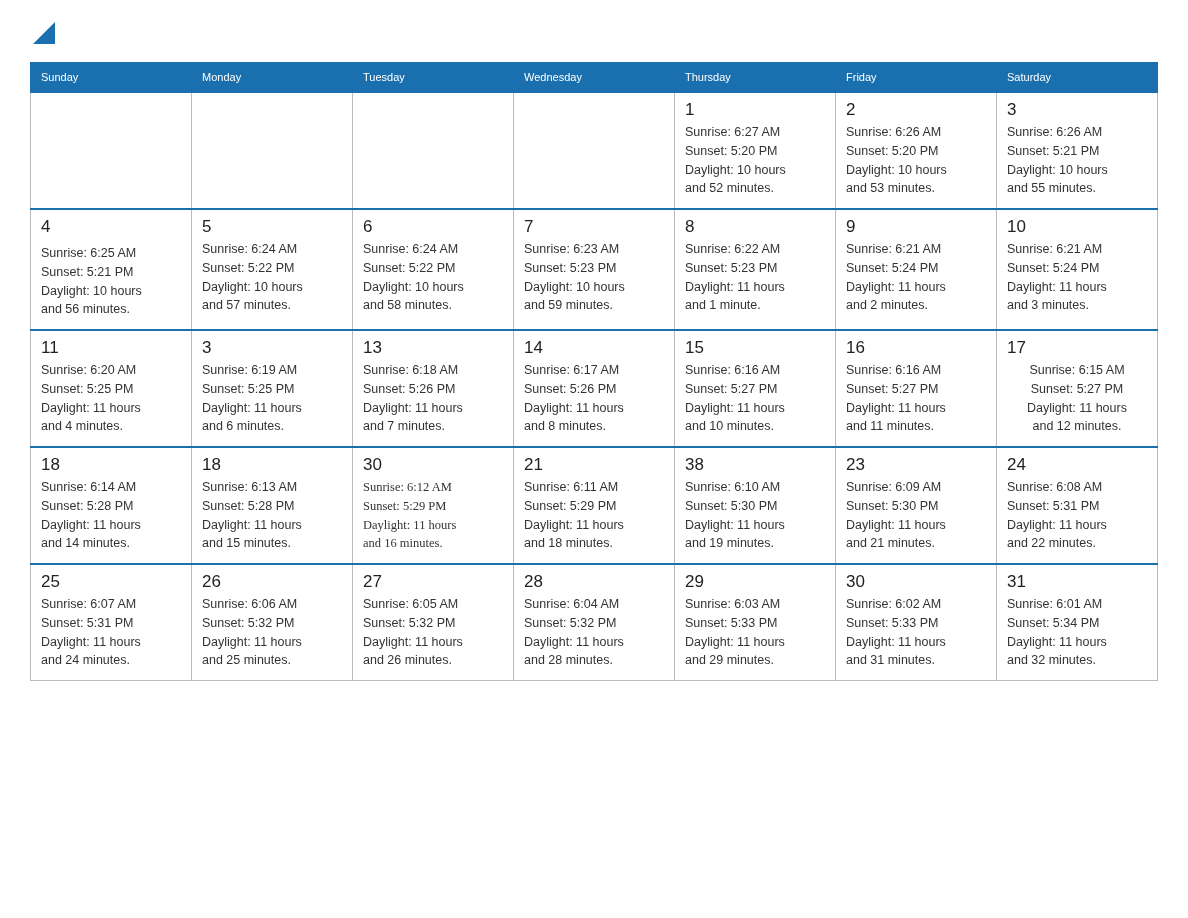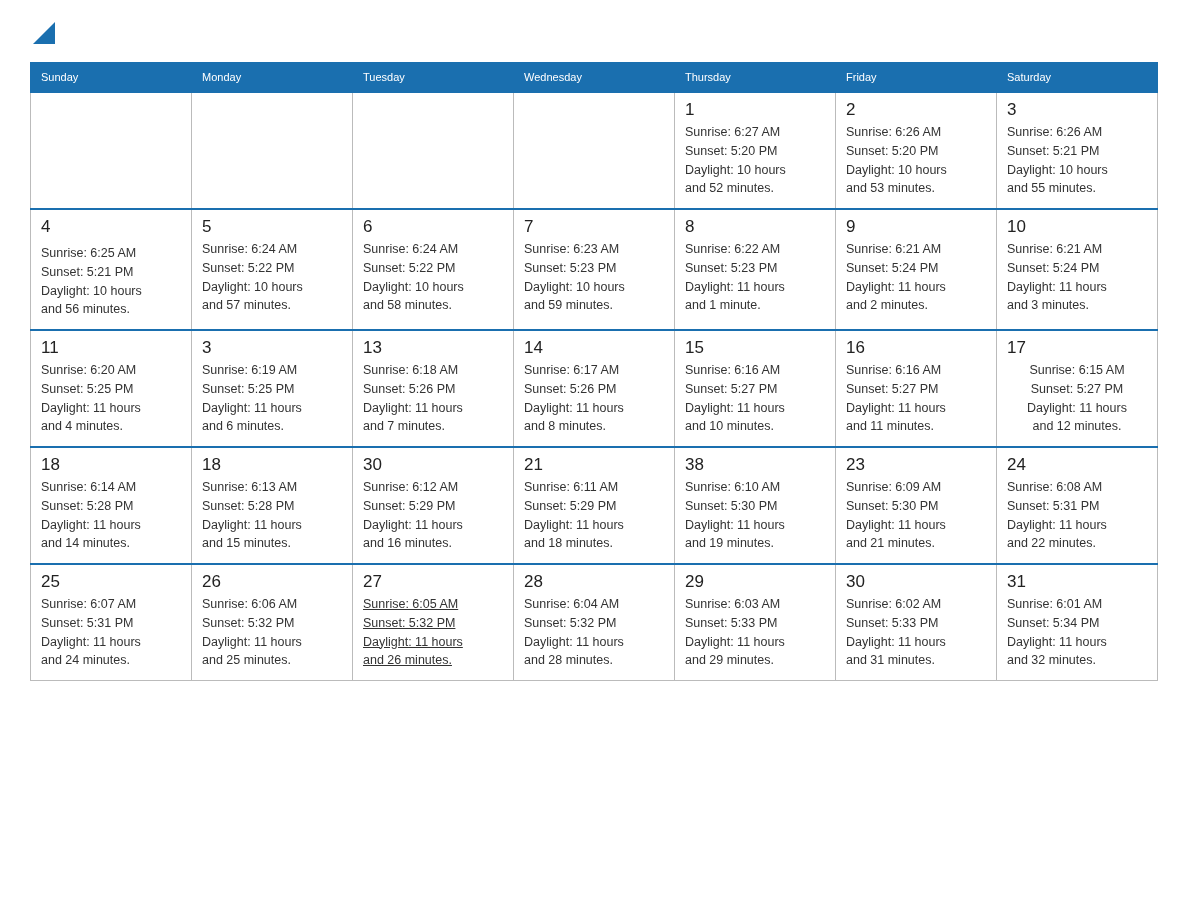--- a/index.html
+++ b/index.html
@@ -273,21 +273,21 @@
         </td>
         <td>
           <span class="day-number">18</span>
           <div class="day-info" style="white-space: pre-line;">Sunrise: 6:13 AM
 Sunset: 5:28 PM
 Daylight: 11 hours
 and 15 minutes.</div>
         </td>
         <td>
           <span class="day-number">30</span>
-          <div class="day-info" style="white-space: pre-line;">Sunrise: 6:12 AM
+          <div class="day-info" style="white-space: pre-line; font-family: Liberation Serif, serif;">Sunrise: 6:12 AM
 Sunset: 5:29 PM
 Daylight: 11 hours
 and 16 minutes.</div>
         </td>
         <td>
           <span class="day-number">21</span>
           <div class="day-info" style="white-space: pre-line;">Sunrise: 6:11 AM
 Sunset: 5:29 PM
 Daylight: 11 hours
 and 18 minutes.</div>
@@ -324,21 +324,21 @@
         </td>
         <td>
           <span class="day-number">26</span>
           <div class="day-info" style="white-space: pre-line;">Sunrise: 6:06 AM
 Sunset: 5:32 PM
 Daylight: 11 hours
 and 25 minutes.</div>
         </td>
         <td>
           <span class="day-number">27</span>
-          <div class="day-info" style="white-space: pre-line; text-decoration: underline;">Sunrise: 6:05 AM
+          <div class="day-info" style="white-space: pre-line;">Sunrise: 6:05 AM
 Sunset: 5:32 PM
 Daylight: 11 hours
 and 26 minutes.</div>
         </td>
         <td>
           <span class="day-number">28</span>
           <div class="day-info" style="white-space: pre-line;">Sunrise: 6:04 AM
 Sunset: 5:32 PM
 Daylight: 11 hours
 and 28 minutes.</div>

